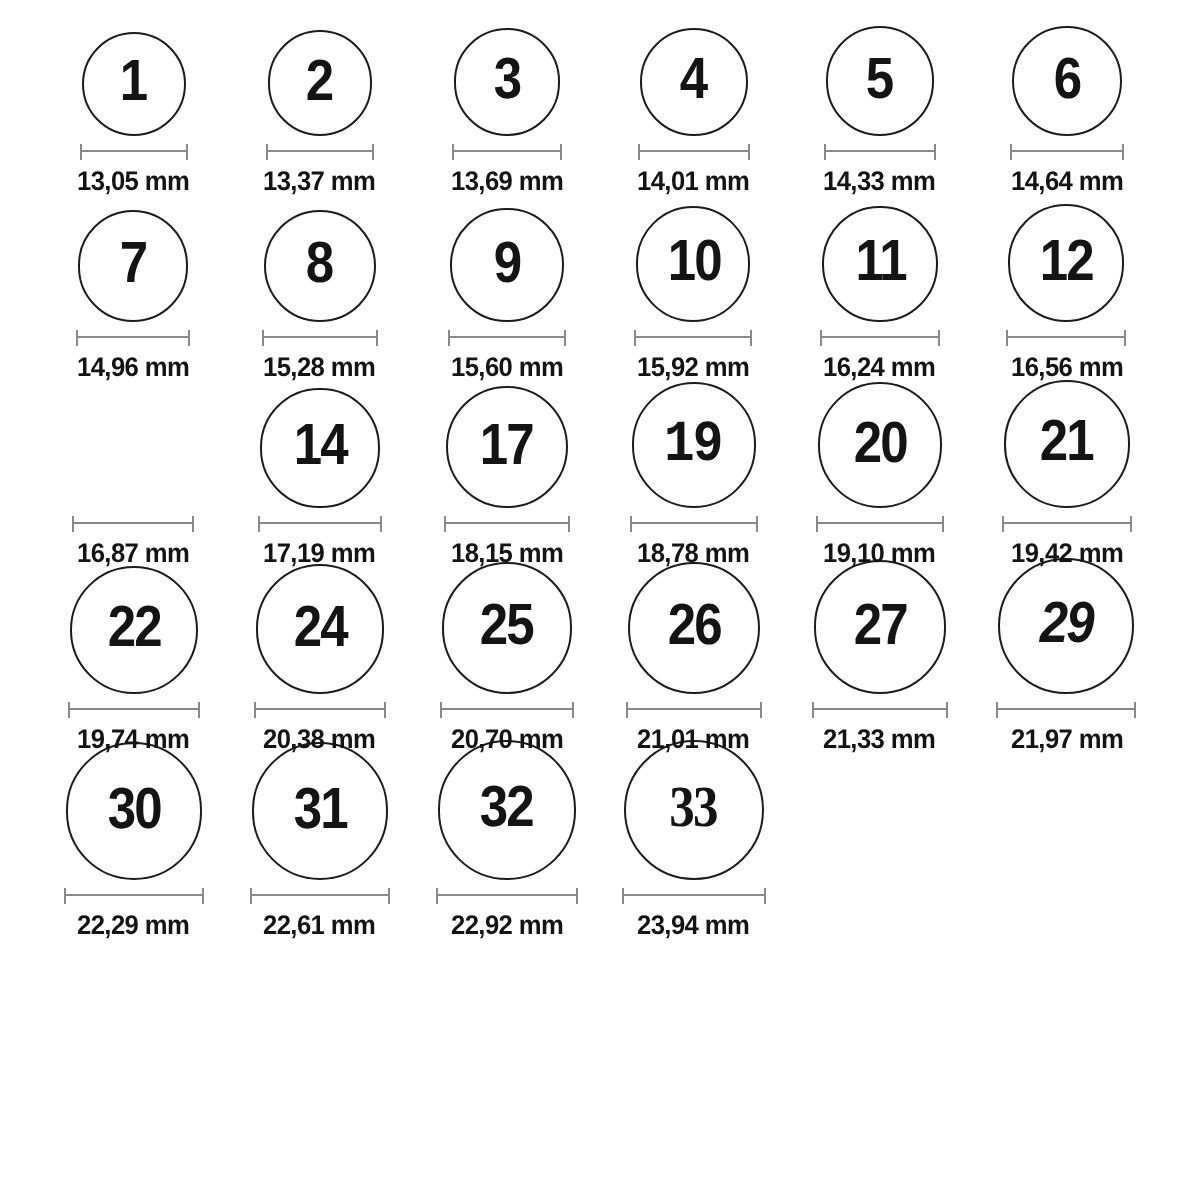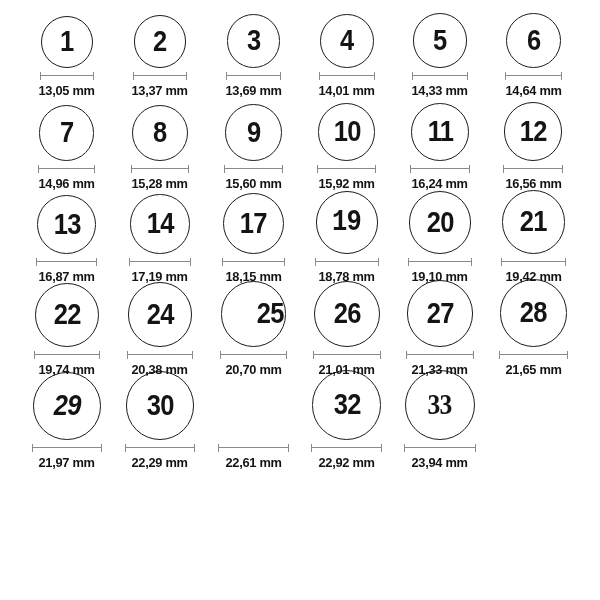--- a/index.html
+++ b/index.html
@@ -173,23 +173,20 @@
 
   <figure class="cell">
     <div class="circle" style="width: 58.16px; height: 58.16px;">
       <span class="num">12</span>
     </div>
     <div class="meas" style="width: 60.16px;"></div>
     <figcaption class="label">16,56 mm</figcaption>
   </figure>
 
   <figure class="cell">
-    <div class="circle" style="width: 58.72px; height: 58.72px;">
-      <span class="num">13</span>
-    </div>
     <div class="meas" style="width: 60.72px;"></div>
     <figcaption class="label">16,87 mm</figcaption>
   </figure>
 
   <figure class="cell">
     <div class="circle" style="width: 59.28px; height: 59.28px;">
       <span class="num">14</span>
     </div>
     <div class="meas" style="width: 61.28px;"></div>
     <figcaption class="label">17,19 mm</figcaption>
@@ -241,21 +238,21 @@
 
   <figure class="cell">
     <div class="circle" style="width: 64.88px; height: 64.88px;">
       <span class="num">24</span>
     </div>
     <div class="meas" style="width: 66.88px;"></div>
     <figcaption class="label">20,38 mm</figcaption>
   </figure>
 
   <figure class="cell">
-    <div class="circle" style="width: 65.44px; height: 65.44px; justify-content: flex-end;">
+    <div class="circle" style="width: 65.44px; height: 65.44px;">
       <span class="num">25</span>
     </div>
     <div class="meas" style="width: 67.44px;"></div>
     <figcaption class="label">20,70 mm</figcaption>
   </figure>
 
   <figure class="cell">
     <div class="circle" style="width: 66px; height: 66px;">
       <span class="num">26</span>
     </div>
@@ -264,45 +261,41 @@
   </figure>
 
   <figure class="cell">
     <div class="circle" style="width: 66.56px; height: 66.56px;">
       <span class="num">27</span>
     </div>
     <div class="meas" style="width: 68.56px;"></div>
     <figcaption class="label">21,33 mm</figcaption>
   </figure>
 
-  <figure class="cell">
-    <div class="circle" style="width: 67.12px; height: 67.12px;">
-      <span class="num">28</span>
-    </div>
-    <div class="meas" style="width: 69.12px;"></div>
-    <figcaption class="label">21,65 mm</figcaption>
-  </figure>
 
   <figure class="cell">
     <div class="circle" style="width: 67.68px; height: 67.68px; font-style: italic;">
       <span class="num">29</span>
     </div>
     <div class="meas" style="width: 69.68px;"></div>
     <figcaption class="label">21,97 mm</figcaption>
   </figure>
 
   <figure class="cell">
     <div class="circle" style="width: 68.24px; height: 68.24px; justify-content: center;">
       <span class="num">30</span>
     </div>
     <div class="meas" style="width: 70.24px;"></div>
     <figcaption class="label">22,29 mm</figcaption>
   </figure>
 
   <figure class="cell">
+    <div class="circle" style="width: 68.8px; height: 68.8px;">
+      <span class="num">31</span>
+    </div>
     <div class="meas" style="width: 70.8px;"></div>
     <figcaption class="label">22,61 mm</figcaption>
   </figure>
 
   <figure class="cell">
     <div class="circle" style="width: 69.36px; height: 69.36px;">
       <span class="num">32</span>
     </div>
     <div class="meas" style="width: 71.36px;"></div>
     <figcaption class="label">22,92 mm</figcaption>

